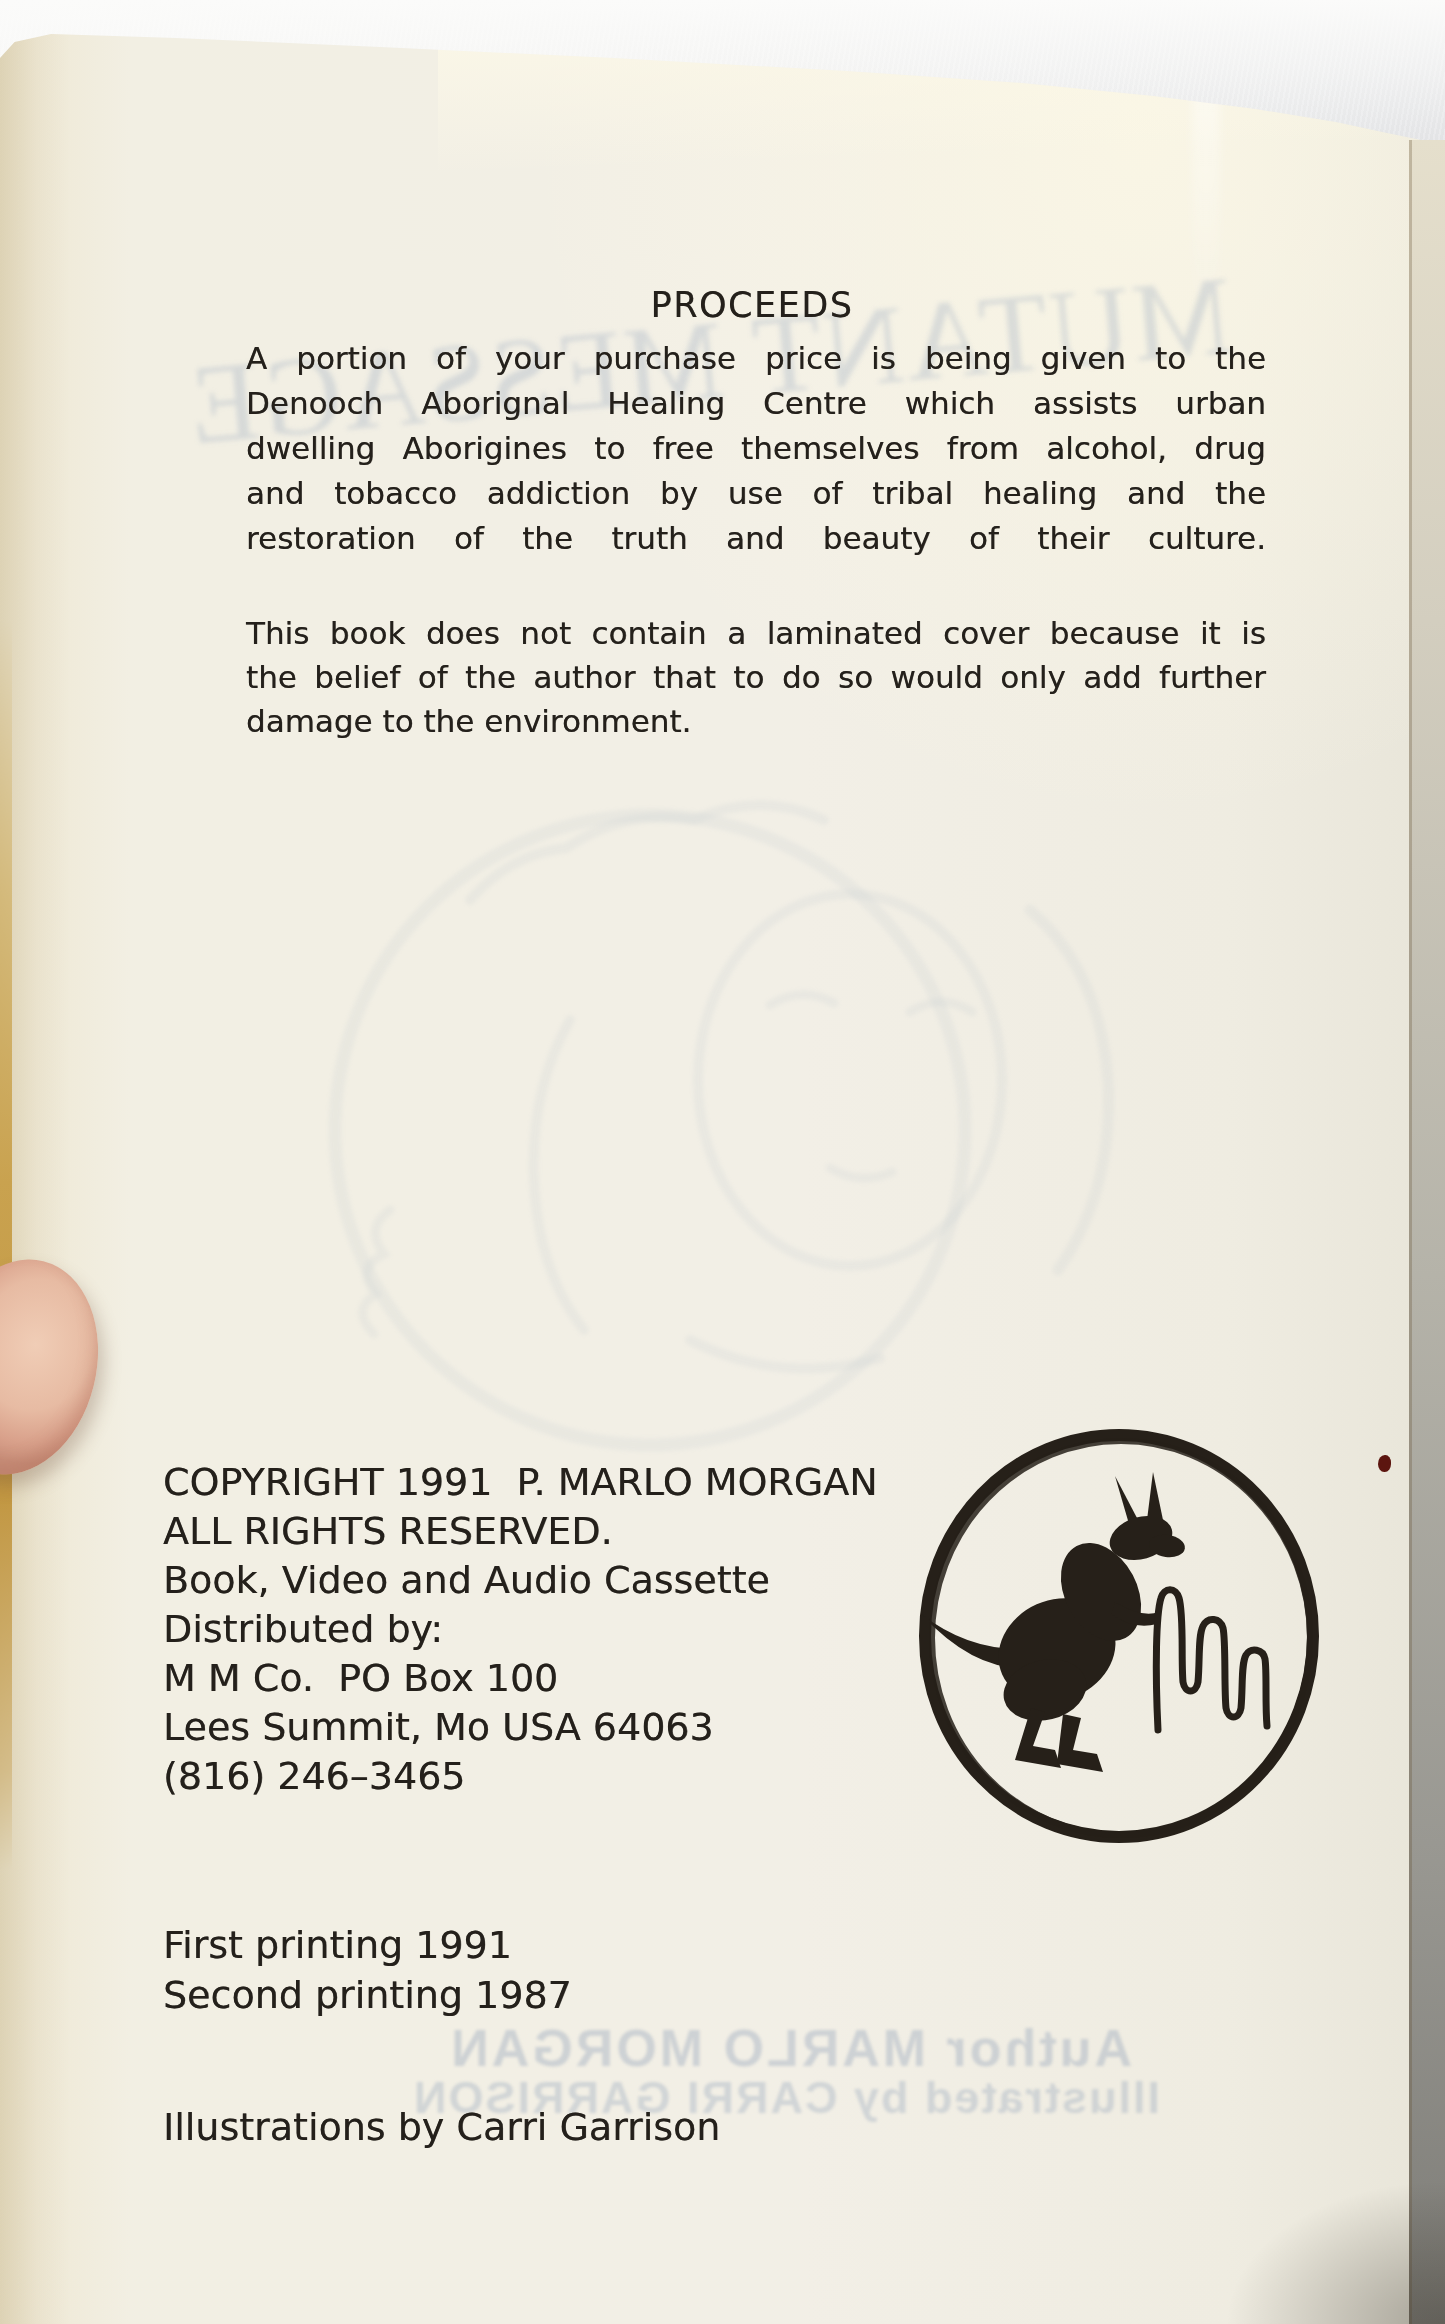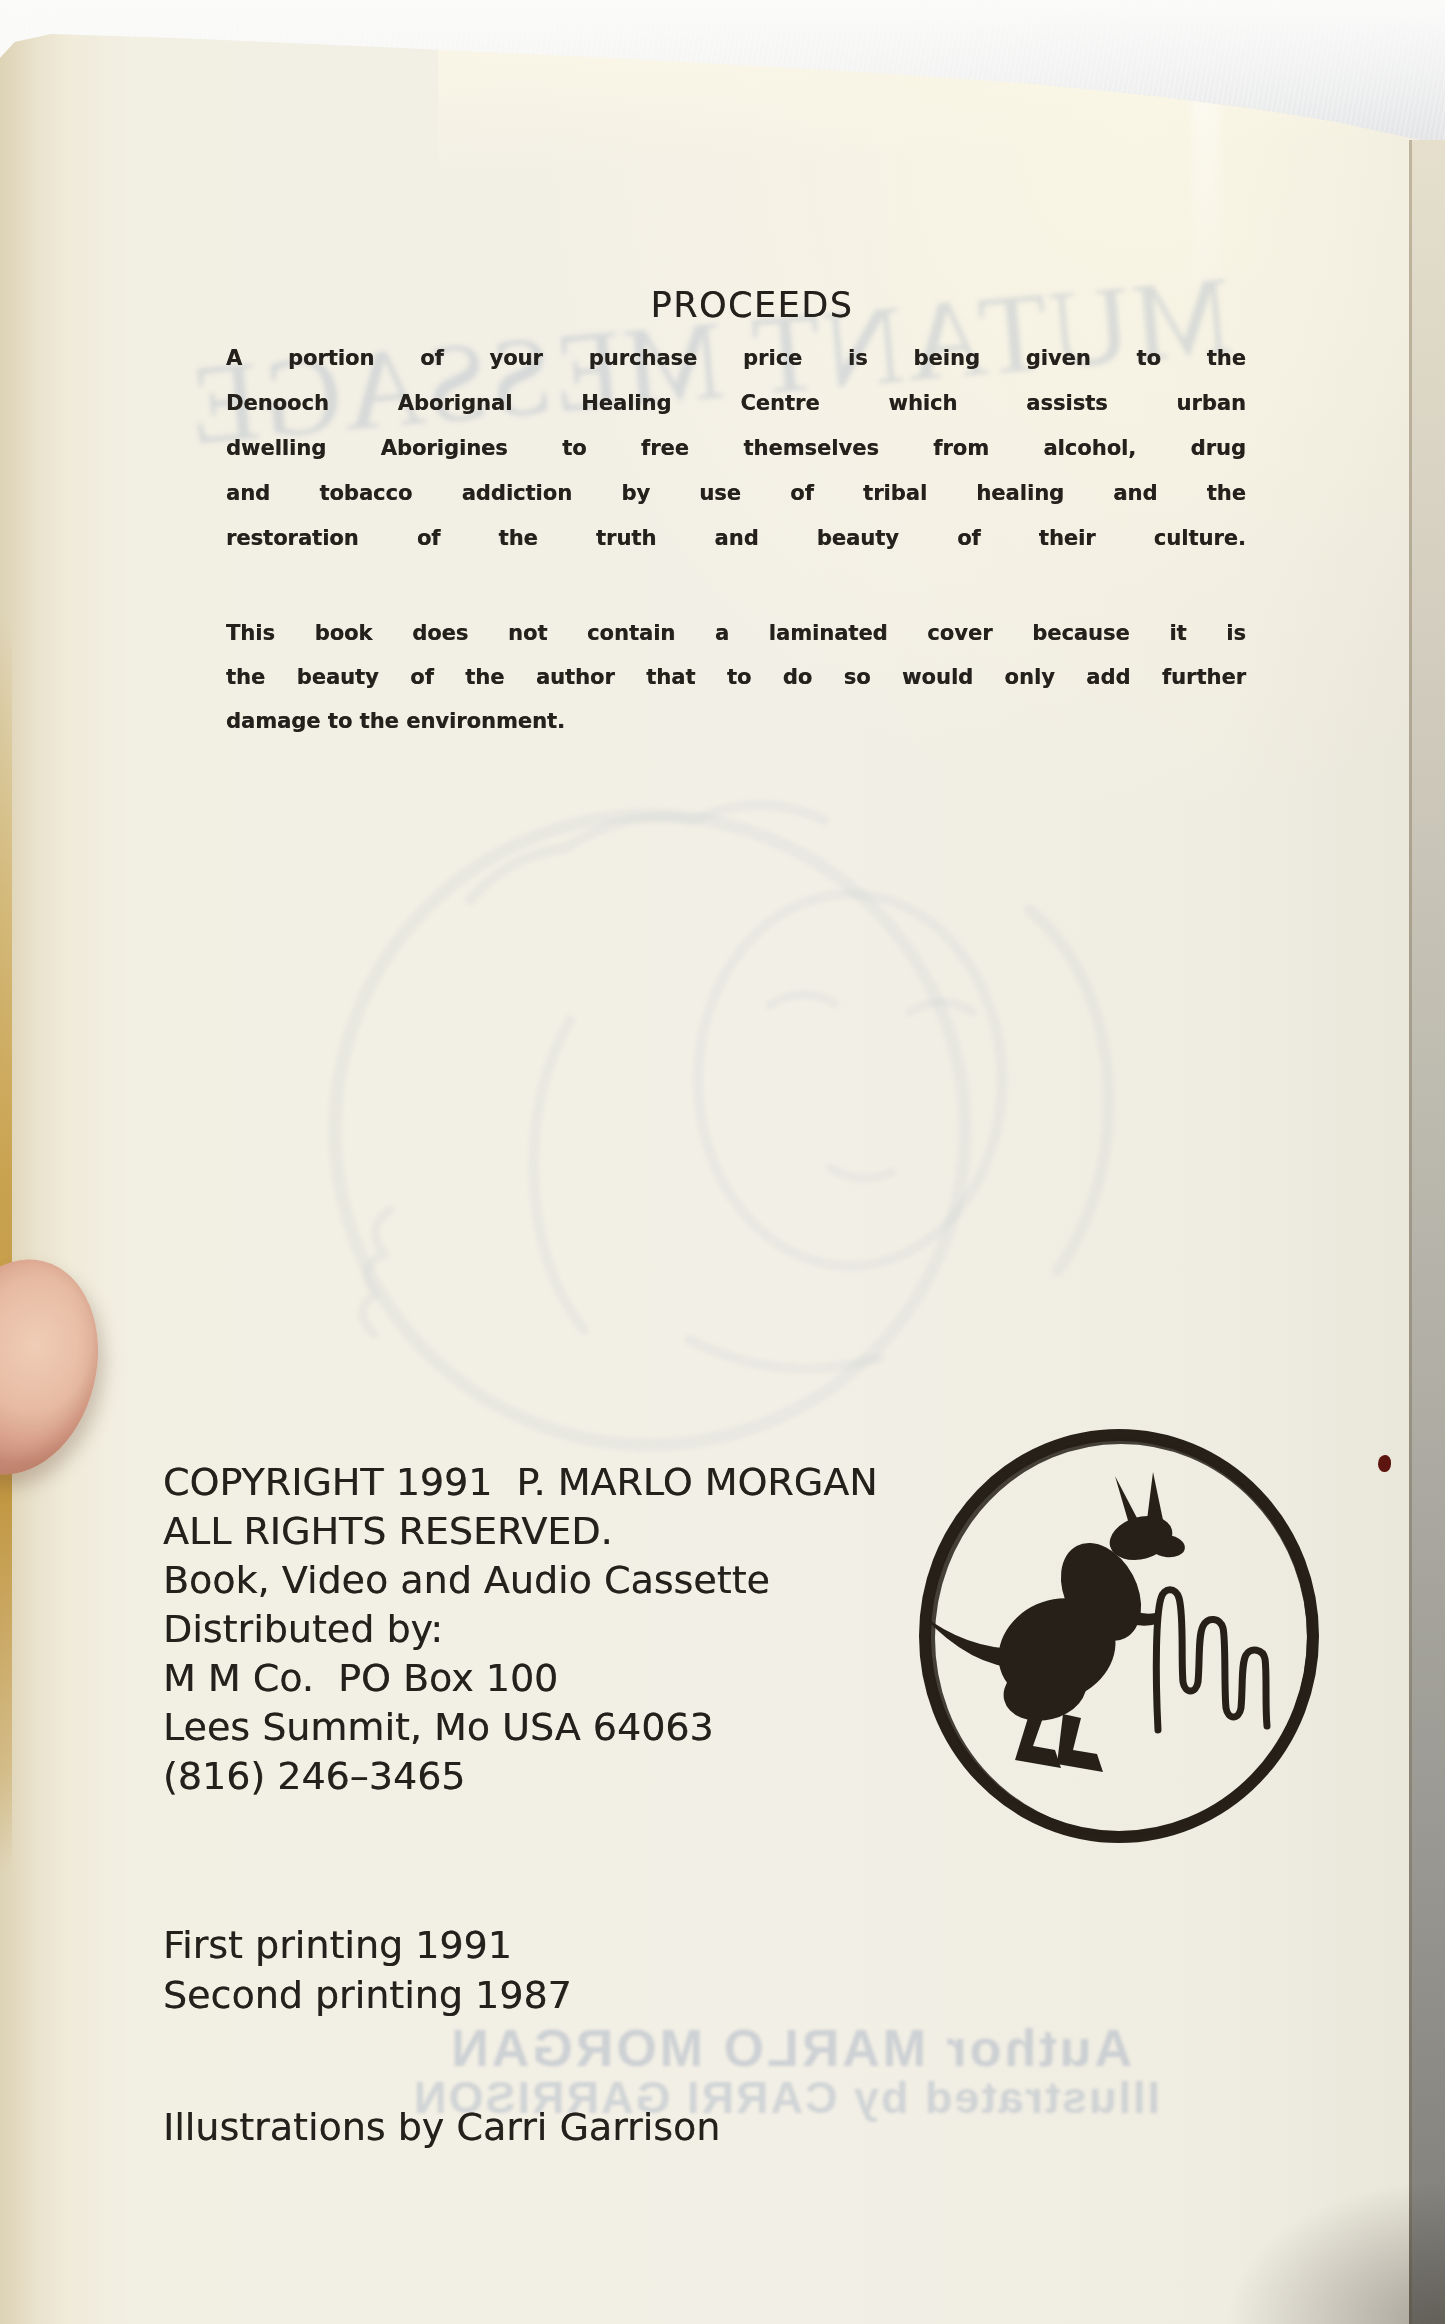--- a/index.html
+++ b/index.html
@@ -64,21 +64,21 @@
   .ghost-b1,.ghost-b2{
     position:absolute;white-space:nowrap;font-family:"Liberation Sans",sans-serif;font-weight:bold;
     transform:scaleX(-1);filter:blur(1.4px);text-align:center;
   }
   .ghost-b1{left:420px;top:2018px;width:740px;font-size:52px;letter-spacing:3px;color:rgba(140,158,184,.36);}
   .ghost-b2{left:430px;top:2072px;width:730px;font-size:45px;letter-spacing:2px;color:rgba(140,158,184,.32);}
   
   .ink{color:#24201b;text-shadow:.3px .3px 0 rgba(36,32,27,.65);}
   .heading{position:absolute;left:242px;top:285px;width:1020px;text-align:center;
     font-size:35px;letter-spacing:1.5px;}
-  .para{position:absolute;left:226px;width:1020px;font-size:21px;font-weight:bold;}
+  .para{position:absolute;left:246px;width:1020px;font-size:31px;}
   .para .line{height:45px;line-height:45px;text-align:justify;text-align-last:justify;white-space:pre-wrap;}
   .para2 .line{height:44px;line-height:44px;}
   .para .line.left{text-align:center;text-align-last:left;}
   .block{position:absolute;left:163px;font-size:38px;}
   .block .bline{height:49px;line-height:49px;white-space:pre-wrap;}
   .printing .bline{height:50px;line-height:50px;}
   
   .logo{position:absolute;left:905px;top:1418px;}
   .red-spot{position:absolute;left:1378px;top:1455px;width:13px;height:17px;
     border-radius:55% 45% 50% 50%;background:#5c150f;}
@@ -115,21 +115,21 @@
     <div class="para ink" style="top:336px">
       <div class="line">A portion of your purchase price is being given to the</div>
       <div class="line">Denooch Aborignal Healing Centre which assists urban</div>
       <div class="line">dwelling Aborigines to free themselves from alcohol, drug</div>
       <div class="line">and tobacco addiction by use of tribal healing and the</div>
       <div class="line">restoration of the truth and beauty of their culture.</div>
     </div>
 
     <div class="para para2 ink" style="top:611px">
       <div class="line">This book does not contain a laminated cover because it is</div>
-      <div class="line">the beauty of the author that to do so would only add further</div>
+      <div class="line">the belief of the author that to do so would only add further</div>
       <div class="line left">damage to the environment.</div>
     </div>
 
     <div class="block ink" style="top:1458px">
       <div class="bline">COPYRIGHT 1991  P. MARLO MORGAN</div>
       <div class="bline">ALL RIGHTS RESERVED.</div>
       <div class="bline">Book, Video and Audio Cassette</div>
       <div class="bline">Distributed by:</div>
       <div class="bline">M M Co.  PO Box 100</div>
       <div class="bline">Lees Summit, Mo USA 64063</div>

